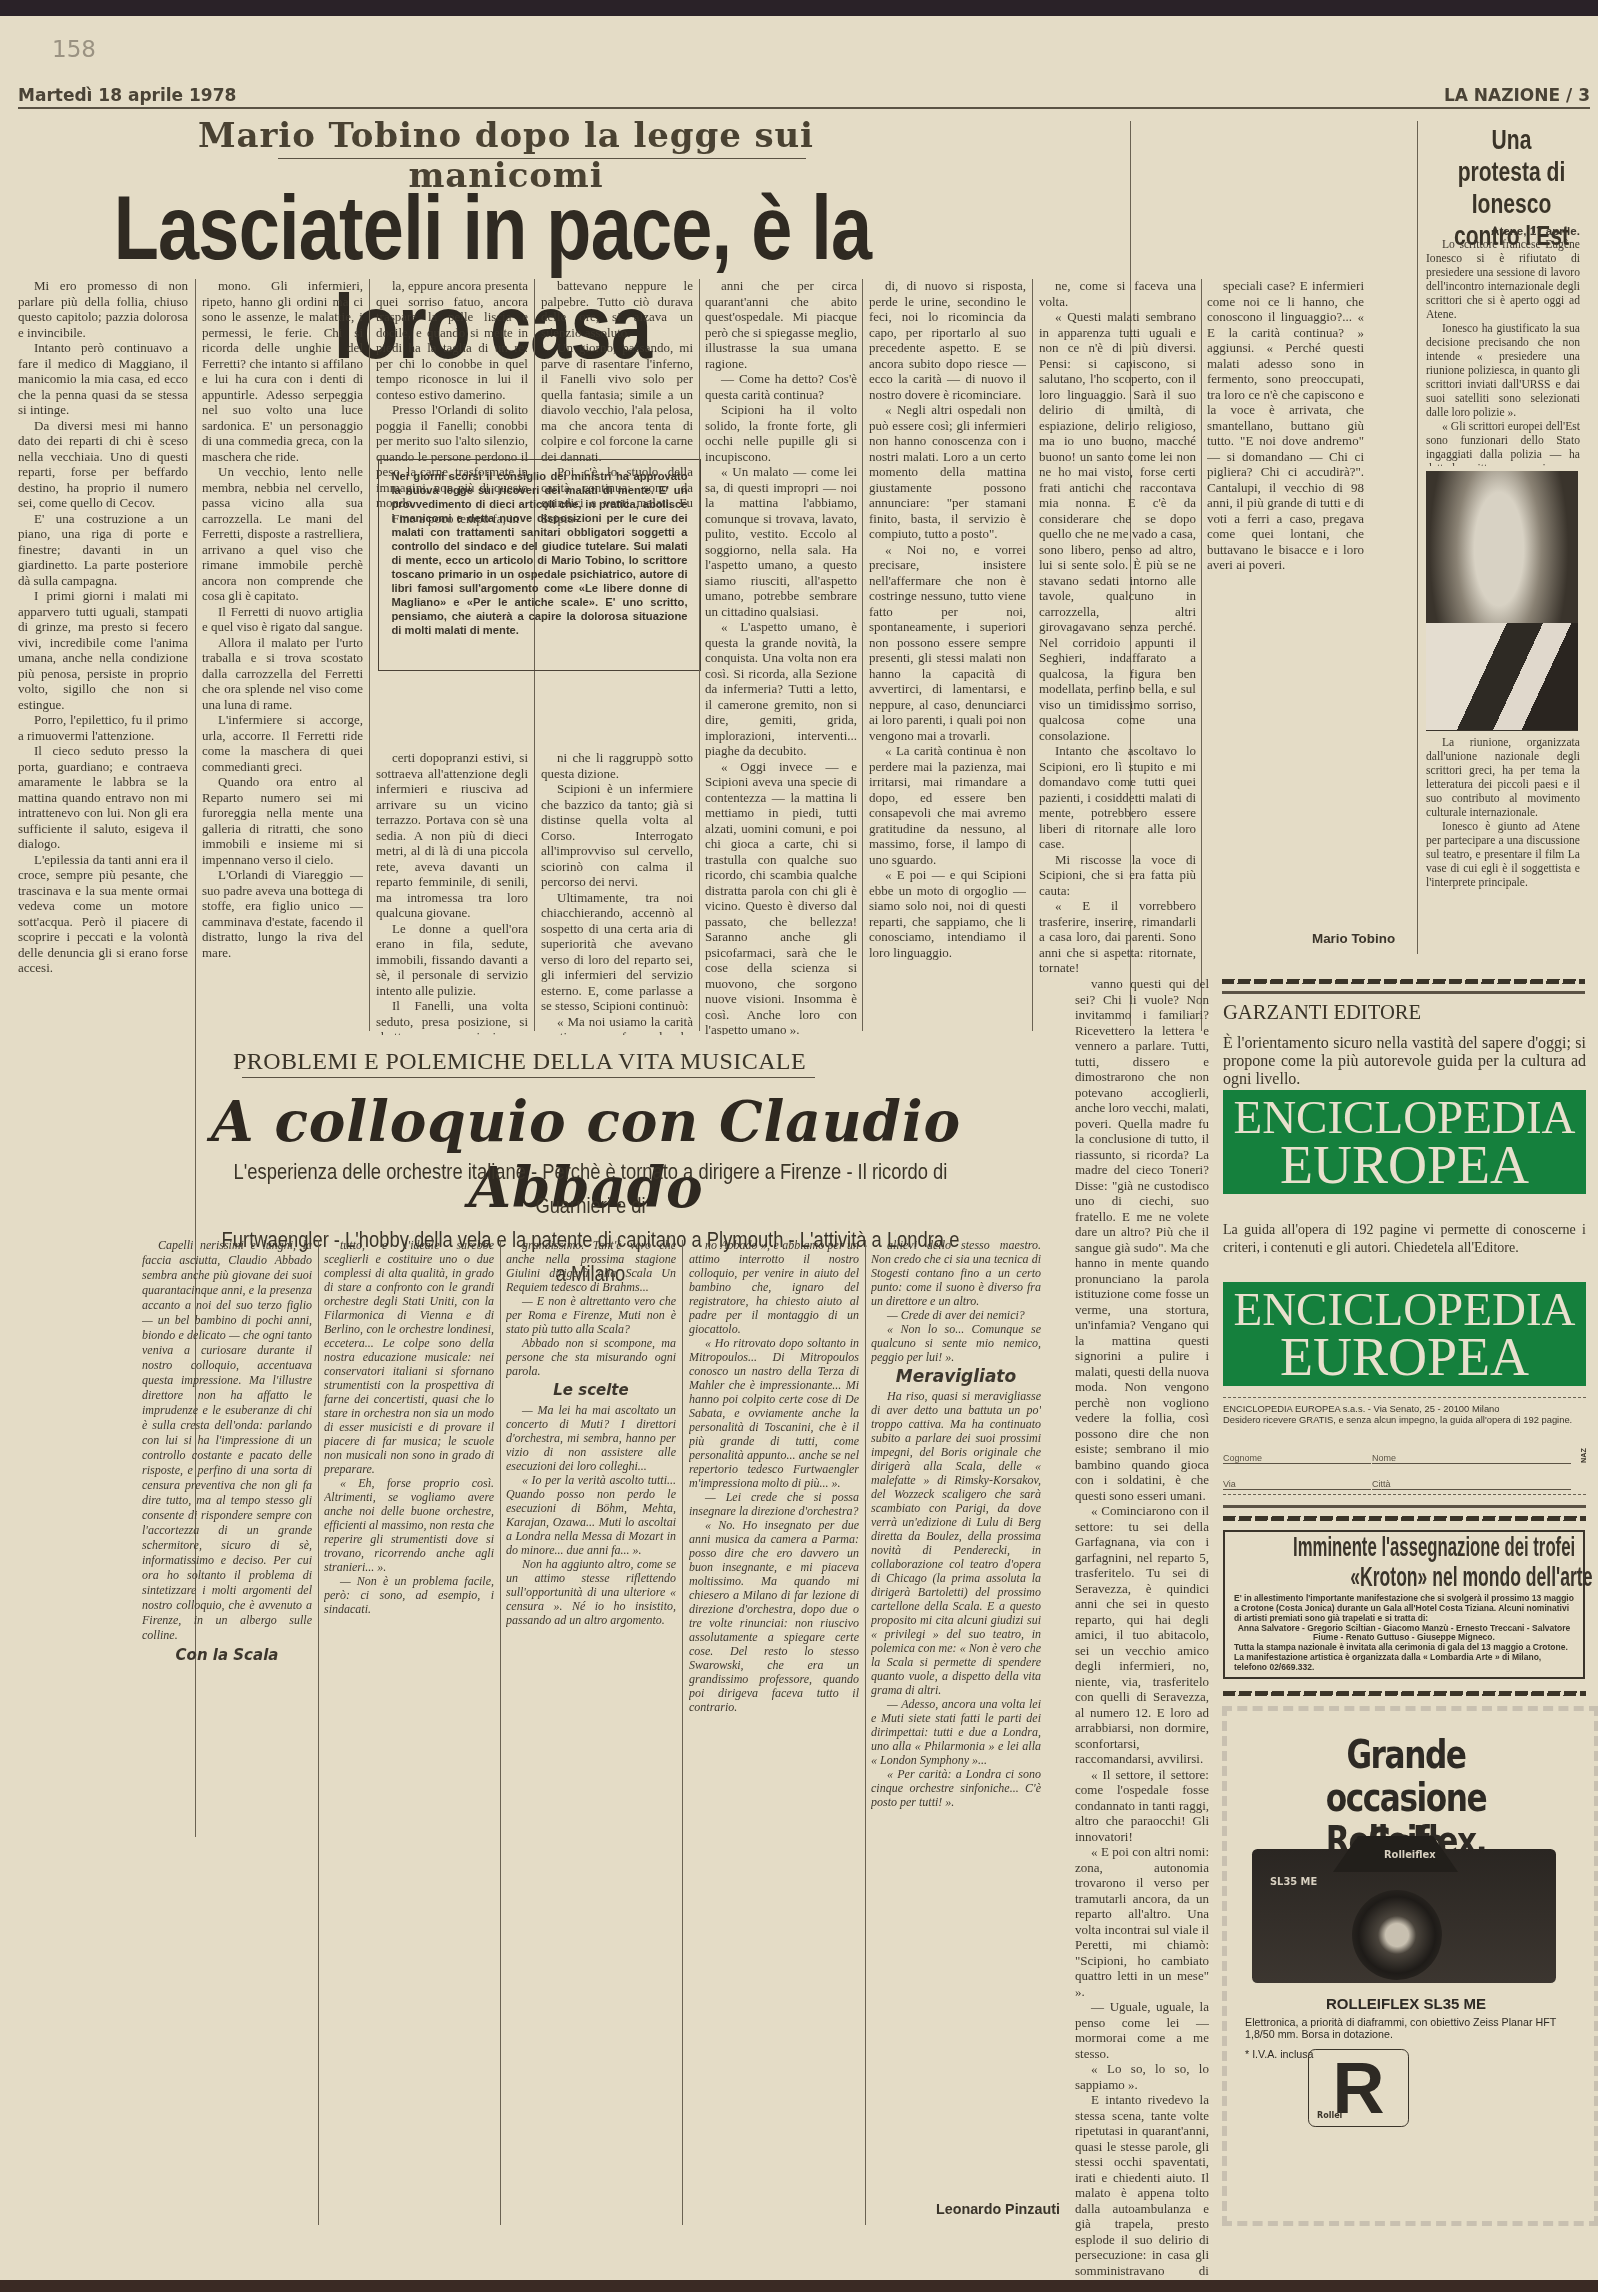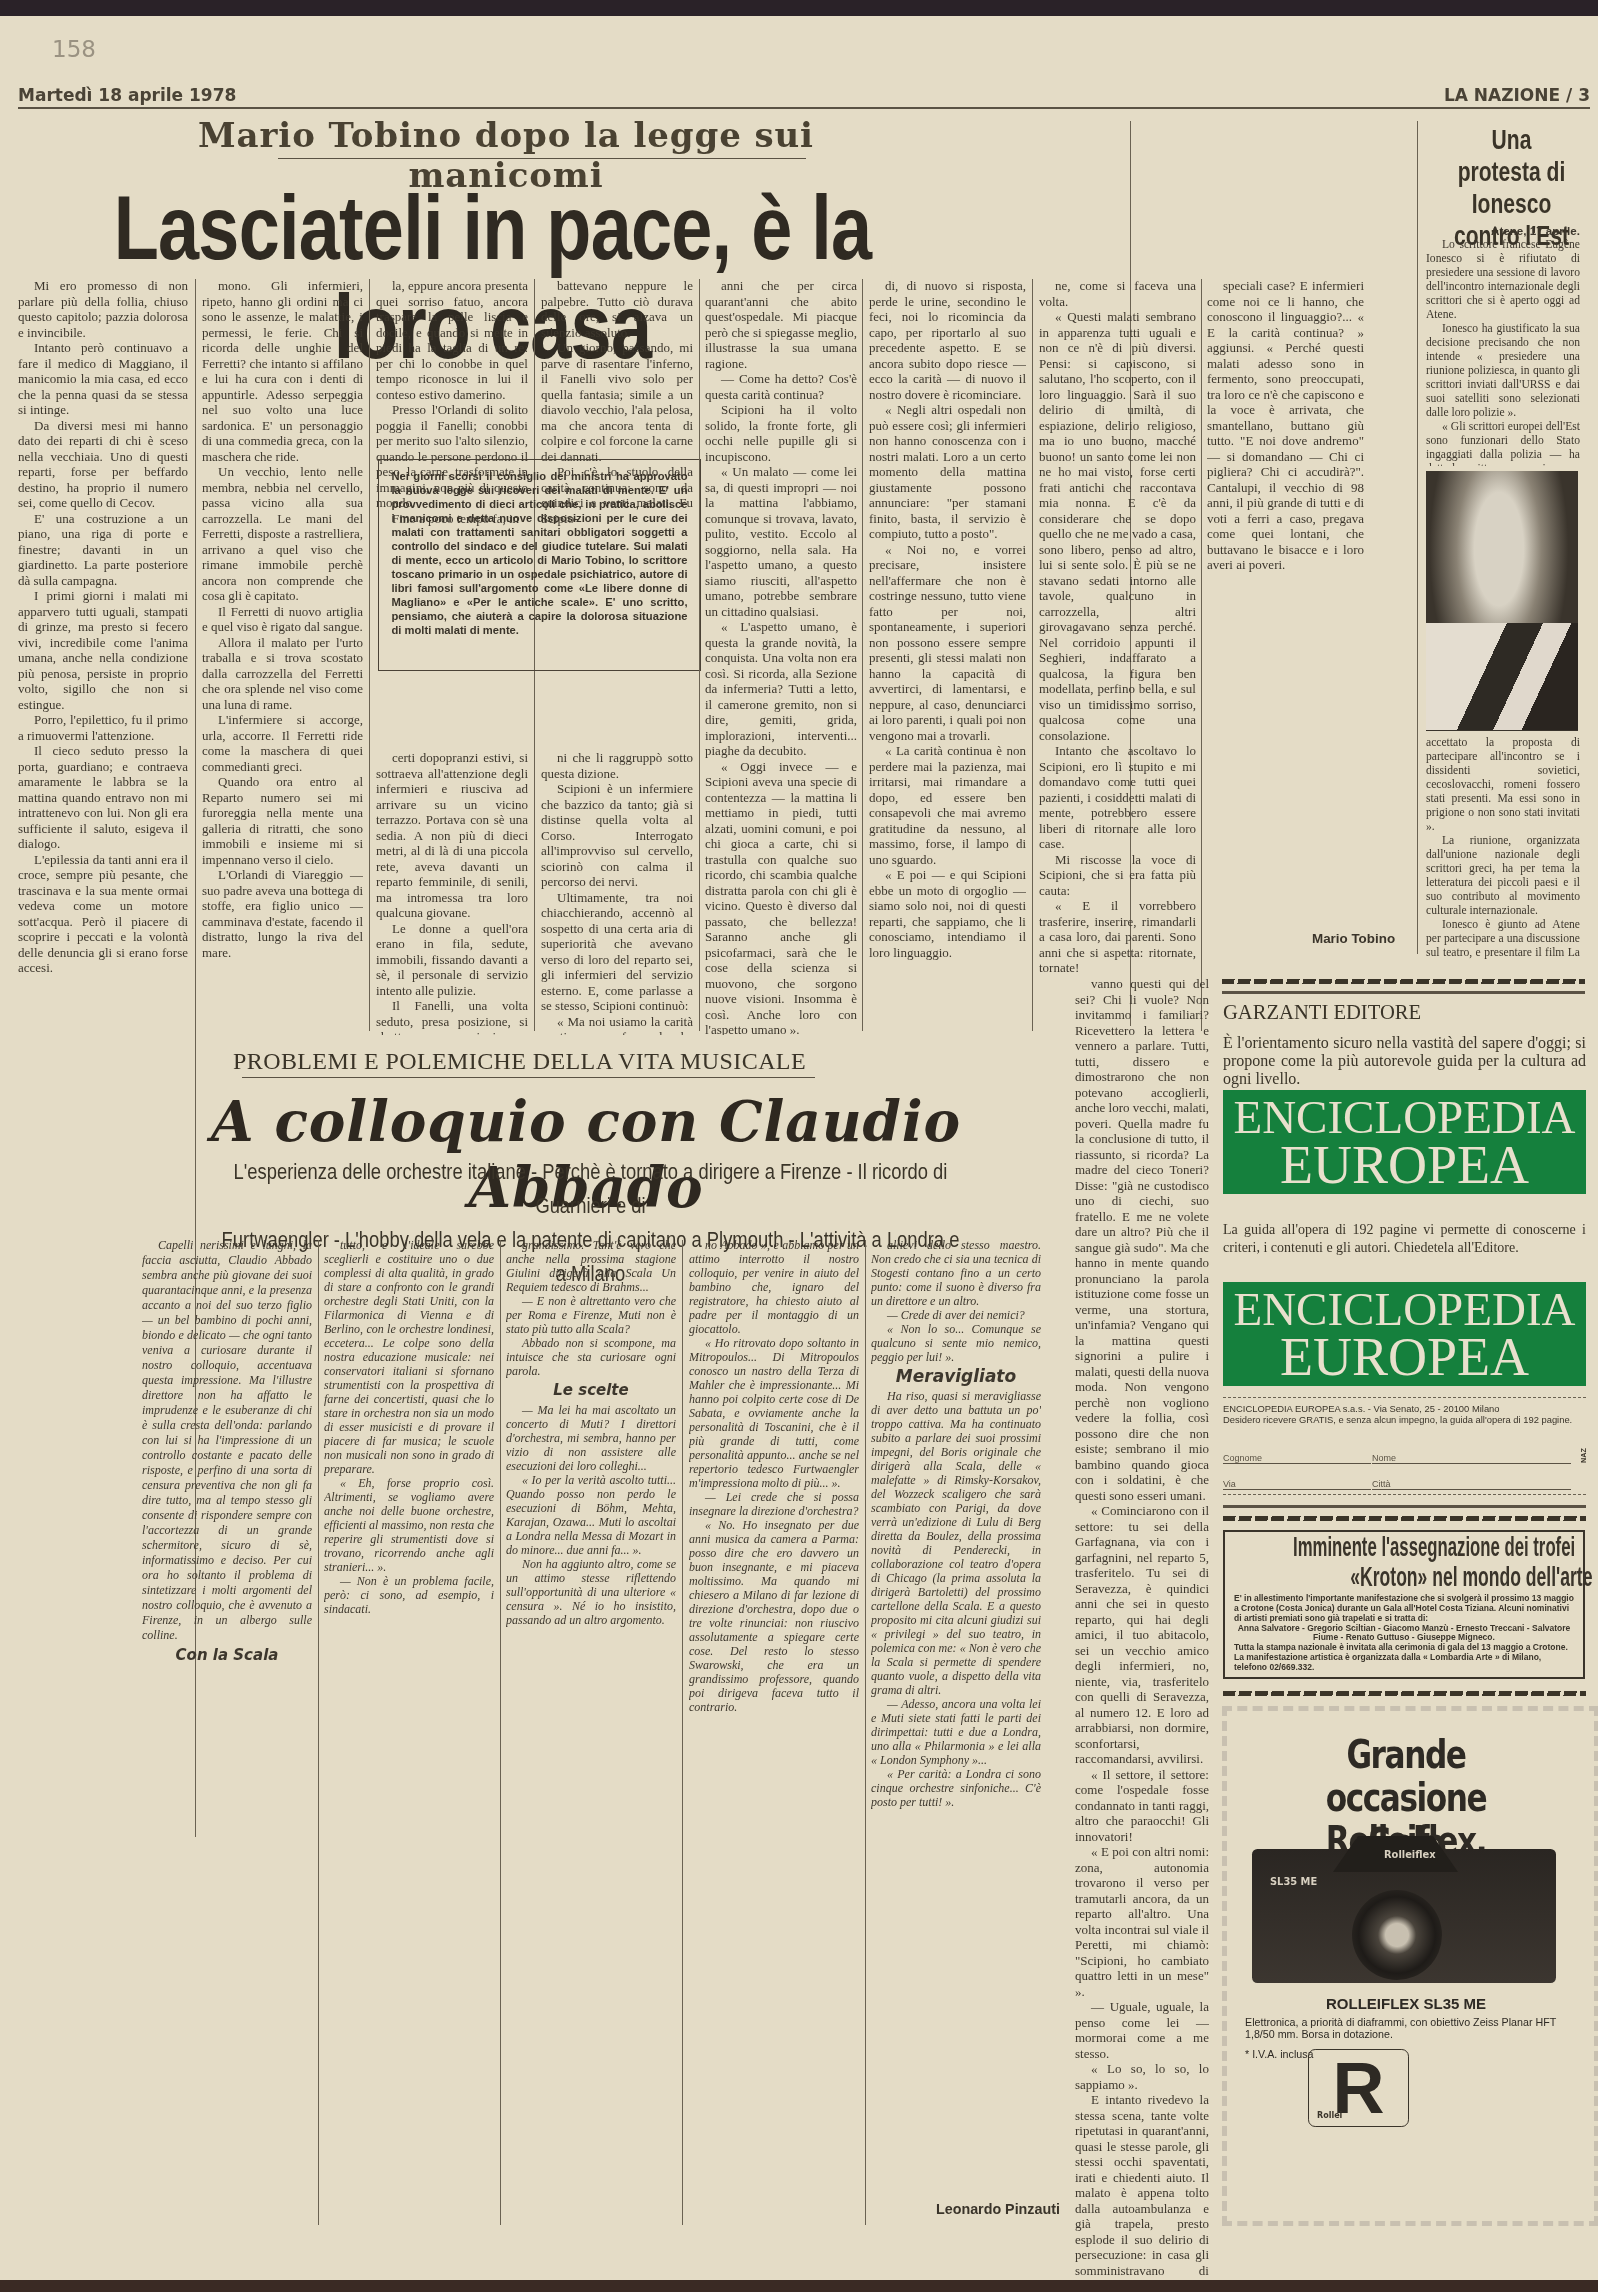--- a/index.html
+++ b/index.html
@@ -149,21 +149,20 @@
 <div class="col" style="left:1426px;top:224px;width:154px;height:242px;font-size:11.6px;line-height:14px;">
   <p style="text-align:right;font-family:'Liberation Sans',sans-serif;font-weight:bold;">Atene, 17 aprile.</p>
   <p>Lo scrittore francese Eugène Ionesco si è rifiutato di presiedere una sessione di lavoro dell'incontro internazionale degli scrittori che si è aperto oggi ad Atene.</p>
   <p>Ionesco ha giustificato la sua decisione precisando che non intende « presiedere una riunione poliziesca, in quanto gli scrittori inviati dall'URSS e dai suoi satelliti sono selezionati dalle loro polizie ».</p>
   <p>« Gli scrittori europei dell'Est sono funzionari dello Stato ingaggiati dalla polizia — ha detto lo scrittore —; avrei</p>
 </div>
 <div class="abs photo">
     <div class="shirt"></div>
   </div>
 <div class="col" style="left:1426px;top:736px;width:154px;height:224px;font-size:11.6px;line-height:14px;">
-  <p style="text-indent:0">accettato la proposta di partecipare all'incontro se i dissidenti sovietici, cecoslovacchi, romeni fossero stati presenti. Ma essi sono in prigione o non sono stati invitati ».</p>
   <p>La riunione, organizzata dall'unione nazionale degli scrittori greci, ha per tema la letteratura dei piccoli paesi e il suo contributo al movimento culturale internazionale.</p>
   <p>Ionesco è giunto ad Atene per partecipare a una discussione sul teatro, e presentare il film La vase di cui egli è il soggettista e l'interprete principale.</p>
 </div>
 <div class="dash" style="left:1222px;top:979px;width:363px;"></div>
 <div class="abs rule" style="left:1222px;top:991px;width:363px;height:2.7px;"></div>
 
 <div class="abs ad-garzanti" style="left:1223px;top:1001px;font-size:20.6px;">GARZANTI EDITORE</div>
 <div class="abs ad-garzanti" style="left:1223px;top:1034px;width:363px;font-size:16px;line-height:18px;text-align:justify;">È l'orientamento sicuro nella vastità del sapere d'oggi; si propone come la più autorevole guida per la cultura ad ogni livello.</div>
 <div class="ency" style="left:1223px;top:1090px;width:363px;height:104px;">
   <div style="font-size:47px;padding-top:5.4px;">ENCICLOPEDIA</div>
@@ -234,21 +233,21 @@
 <div class="vline" style="left:318px;top:1240px;height:985px;"></div>
 <div class="col italic" style="left:324px;top:1238px;width:170px;height:1021px;font-size:12px;line-height:14px;">
   <p>tutto, e l'ideale sarebbe sceglierli e costituire uno o due complessi di alta qualità, in grado di stare a confronto con le grandi orchestre degli Stati Uniti, con la Filarmonica di Vienna e di Berlino, con le orchestre londinesi, eccetera... Le colpe sono della nostra educazione musicale: nei conservatori italiani si sfornano strumentisti con la prospettiva di farne dei concertisti, quasi che lo stare in orchestra non sia un modo di esser musicisti e di provare il piacere di far musica; le scuole non musicali non sono in grado di preparare.</p>
   <p>« Eh, forse proprio così. Altrimenti, se vogliamo avere anche noi delle buone orchestre, efficienti al massimo, non resta che reperire gli strumentisti dove si trovano, ricorrendo anche agli stranieri... ».</p>
   <p>— Non è un problema facile, però: ci sono, ad esempio, i sindacati.</p>
 </div>
 <div class="vline" style="left:500px;top:1240px;height:985px;"></div>
 <div class="col italic" style="left:506px;top:1238px;width:170px;height:1021px;font-size:12px;line-height:14px;">
   <p>grandissimo. Tant'è vero che anche nella prossima stagione Giulini dirigerà alla Scala Un Requiem tedesco di Brahms...</p>
   <p>— E non è altrettanto vero che per Roma e Firenze, Muti non è stato più tutto alla Scala?</p>
-  <p>Abbado non si scompone, ma intuisce che sta curiosare ogni parola.</p>
+  <p>Abbado non si scompone, ma persone che sta misurando ogni parola.</p>
   <div class="sectionhead">Le scelte</div>
   <p>— Ma lei ha mai ascoltato un concerto di Muti? I direttori d'orchestra, mi sembra, hanno per vizio di non assistere alle esecuzioni dei loro colleghi...</p>
   <p>« Io per la verità ascolto tutti... Quando posso non perdo le esecuzioni di Böhm, Mehta, Karajan, Ozawa... Muti lo ascoltai a Londra nella Messa di Mozart in do minore... due anni fa... ».</p>
   <p>Non ha aggiunto altro, come se un attimo stesse riflettendo sull'opportunità di una ulteriore « censura ». Né io ho insistito, passando ad un altro argomento.</p>
 </div>
 <div class="vline" style="left:682px;top:1240px;height:985px;"></div>
 <div class="col italic" style="left:689px;top:1238px;width:170px;height:1021px;font-size:12px;line-height:14px;">
   <p>no Abbado », e abbiamo per un attimo interrotto il nostro colloquio, per venire in aiuto del bambino che, ignaro del registratore, ha chiesto aiuto al padre per il montaggio di un giocattolo.</p>
   <p>« Ho ritrovato dopo soltanto in Mitropoulos... Di Mitropoulos conosco un nastro della Terza di Mahler che è impressionante... Mi hanno poi colpito certe cose di De Sabata, e ovviamente anche la personalità di Toscanini, che è il più grande di tutti, come personalità appunto... anche se nel repertorio tedesco Furtwaengler m'impressiona molto di più... ».</p>
   <p>— Lei crede che si possa insegnare la direzione d'orchestra?</p>

